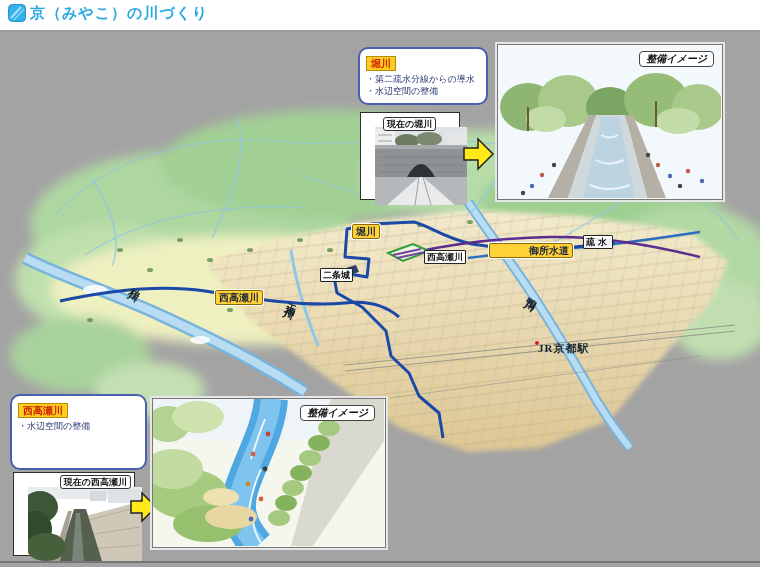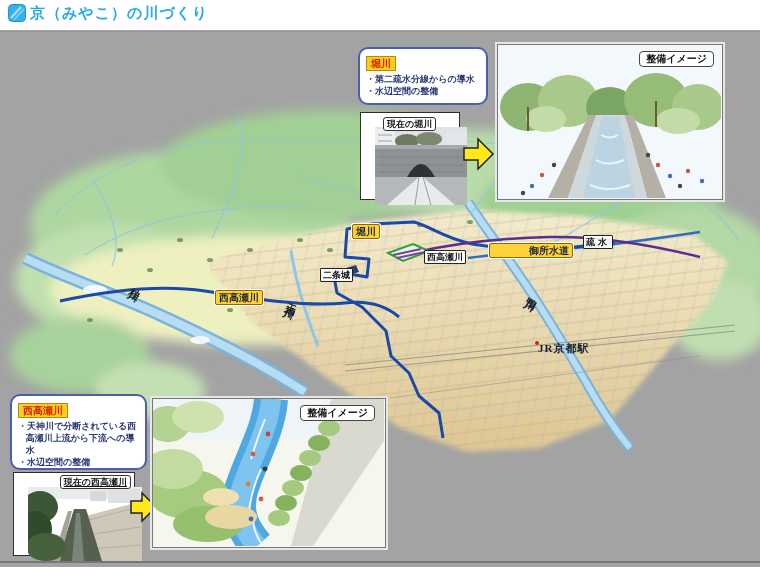--- a/index.html
+++ b/index.html
@@ -24,32 +24,32 @@
              font-family:"Liberation Serif",serif;white-space:nowrap;}
   .lbl-plain{position:absolute;color:#17242e;font-size:11px;font-weight:bold;
              font-family:"Liberation Serif",serif;white-space:nowrap;}
   .v-text{writing-mode:vertical-rl;text-orientation:upright;letter-spacing:2px;}
 
   
   .info-box{position:absolute;background:#fff;border:2px solid #4a5fae;border-radius:10px;
             padding:4px 6px;box-sizing:border-box;}
   .chip{display:inline-block;background:#ffcc22;border:1px solid #b58c00;color:#cc2200;
         font-size:10px;font-weight:bold;line-height:13px;padding:0 4px;margin-bottom:2px;}
-  .bullet{color:#27386e;font-size:9px;font-weight:bold;line-height:1.35;
+  .bullet{color:#27386e;font-size:9px;font-weight:normal;line-height:1.35;
           padding-left:.85em;text-indent:-.85em;}
 
   
   .photo-frame{position:absolute;background:#fff;border:1.5px solid #2e2e2e;padding:14px;
                box-sizing:border-box;}
   .photo-frame svg{display:block;}
   .photo-label{position:absolute;background:#fff;border:1.5px solid #333;border-radius:3px;
                font-size:9px;font-weight:bold;color:#111;line-height:12px;padding:0 3px;
                white-space:nowrap;font-family:"Liberation Serif",serif;}
   .illus-frame{position:absolute;background:#f4f8f4;border:1.5px solid #777;
-               box-shadow:0 0 0 2px #e6e6e6;box-sizing:border-box;}
+               box-shadow:0 0 0 2px #e6e6e6;box-sizing:border-box;font-style:italic;}
   .illus-label{position:absolute;background:#fff;border:1.5px solid #444;border-radius:4px;
                font-size:10px;font-weight:bold;color:#111;line-height:14px;padding:0 6px;
                white-space:nowrap;font-family:"Liberation Serif",serif;}
   .big-arrow{position:absolute;}
 </style>
 </head>
 <body>
 
 <div id="stage">
 
@@ -235,39 +235,38 @@
           <circle cx="150" cy="110" r="2.2"></circle>
           <circle cx="25" cy="148" r="2.2"></circle>
         </g>
       <path d="M30,86 V62 M158,82 V56" stroke="#6a5a3a" stroke-width="2"></path>
     </svg>
     <div class="illus-label" style="right:8px;top:6px;">整備イメージ</div>
   </div>
 
   <div class="info-box" style="left:10px;top:394px;width:137px;height:76px;">
     <span class="chip">西高瀬川</span>
-    <div class="bullet">・天神川で分断されている西高瀬川上流から下流への導水</div>
     <div class="bullet">・水辺空間の整備</div>
   </div>
 
   <div class="photo-frame" style="left:13px;top:472px;width:122px;height:84px;">
     <svg width="114" height="74" viewBox="0 0 114 74">
       <rect width="114" height="12" fill="#e8ecef"></rect>
       <rect x="80" y="2" width="32" height="14" fill="#dfe2e5"></rect>
       <rect x="62" y="4" width="16" height="10" fill="#d6dadd"></rect>
       <polygon points="114,14 114,74 62,74 54,30" fill="#cfc8b8"></polygon>
       <path d="M57,34 L110,20 M60,48 L112,40 M63,62 L113,58" stroke="#b5ae9e" stroke-width="1" fill="none"></path>
       <polygon points="30,74 74,74 58,22 46,22" fill="#55604f"></polygon>
       <polygon points="44,74 56,74 52,26 48,26" fill="#7a857a"></polygon>
       <polygon points="24,74 32,74 44,24 40,24" fill="#a8a296"></polygon>
       <ellipse cx="12" cy="20" rx="18" ry="16" fill="#3d5638"></ellipse>
       <ellipse cx="8" cy="42" rx="16" ry="18" fill="#2f4a2c"></ellipse>
       <ellipse cx="18" cy="60" rx="20" ry="14" fill="#46603c"></ellipse>
     </svg>
-    <div class="photo-label" style="right:3px;top:2px;text-decoration:underline;">現在の西高瀬川</div>
+    <div class="photo-label" style="right:3px;top:2px;">現在の西高瀬川</div>
   </div>
 
   <svg class="big-arrow" style="left:130px;top:490px;" width="28" height="34" viewBox="0 0 28 34">
     <polygon points="1,11 12,11 12,3 26,17 12,31 12,23 1,23" fill="#ffe918" stroke="#222" stroke-width="1.5"></polygon>
   </svg>
 
   <div class="illus-frame" style="left:152px;top:398px;width:234px;height:150px;">
     <svg width="231" height="147" viewBox="0 0 231 147">
       <rect width="231" height="147" fill="#f5f7ef"></rect>
       <rect width="231" height="40" fill="#eef4f8"></rect>

